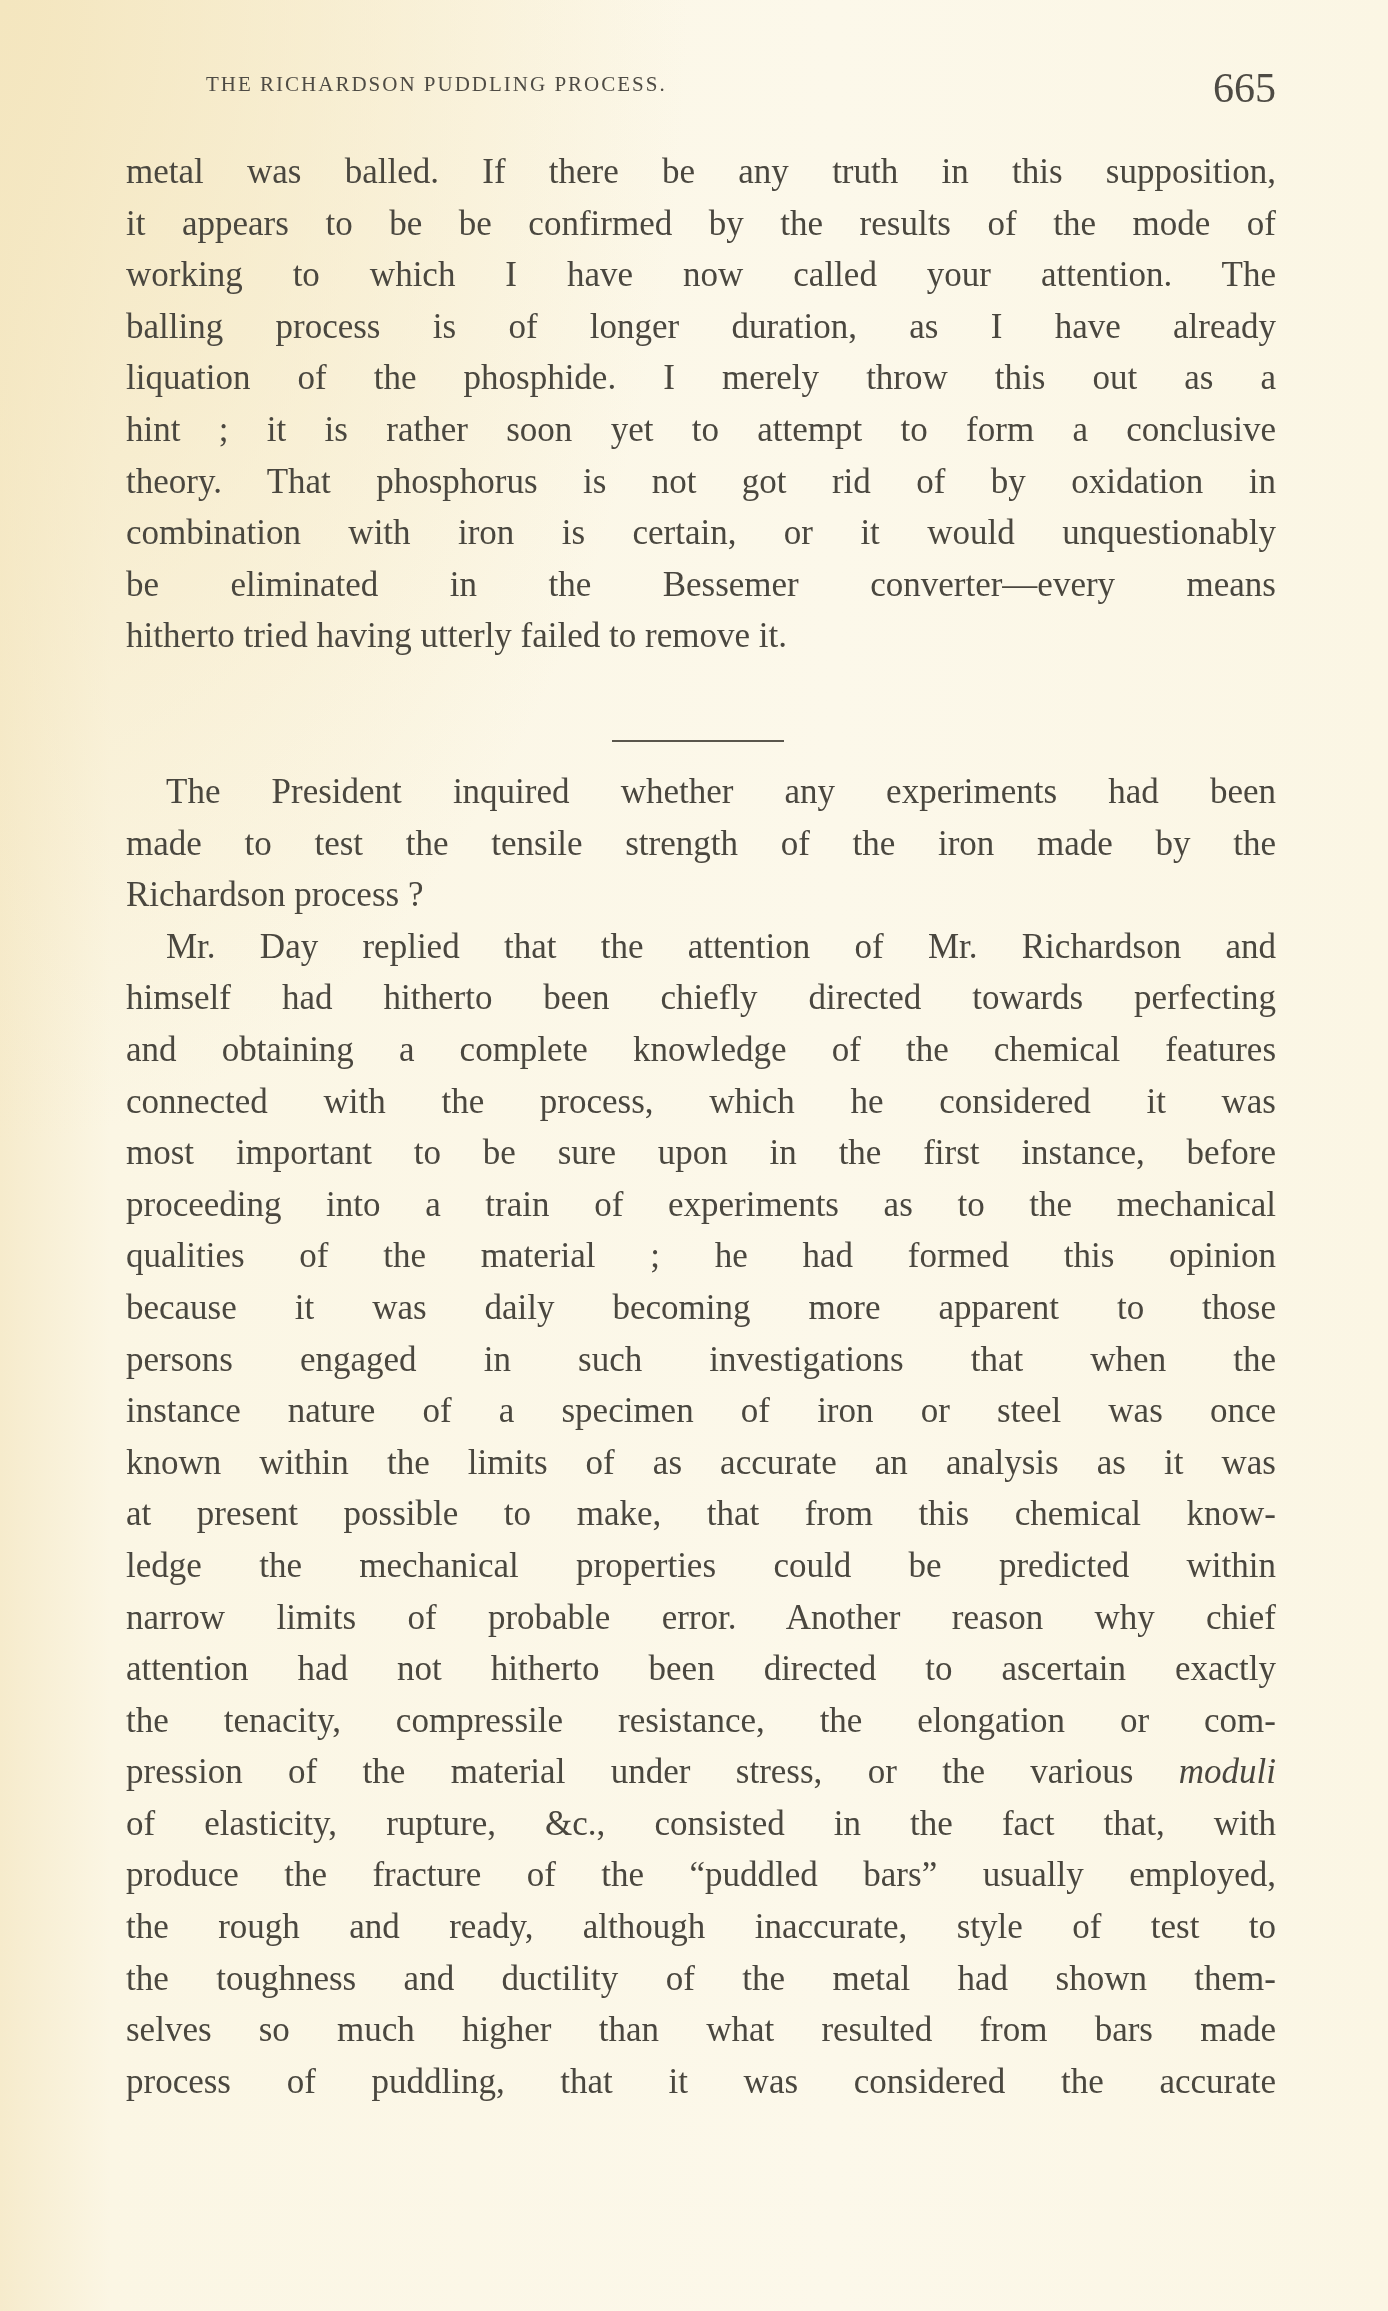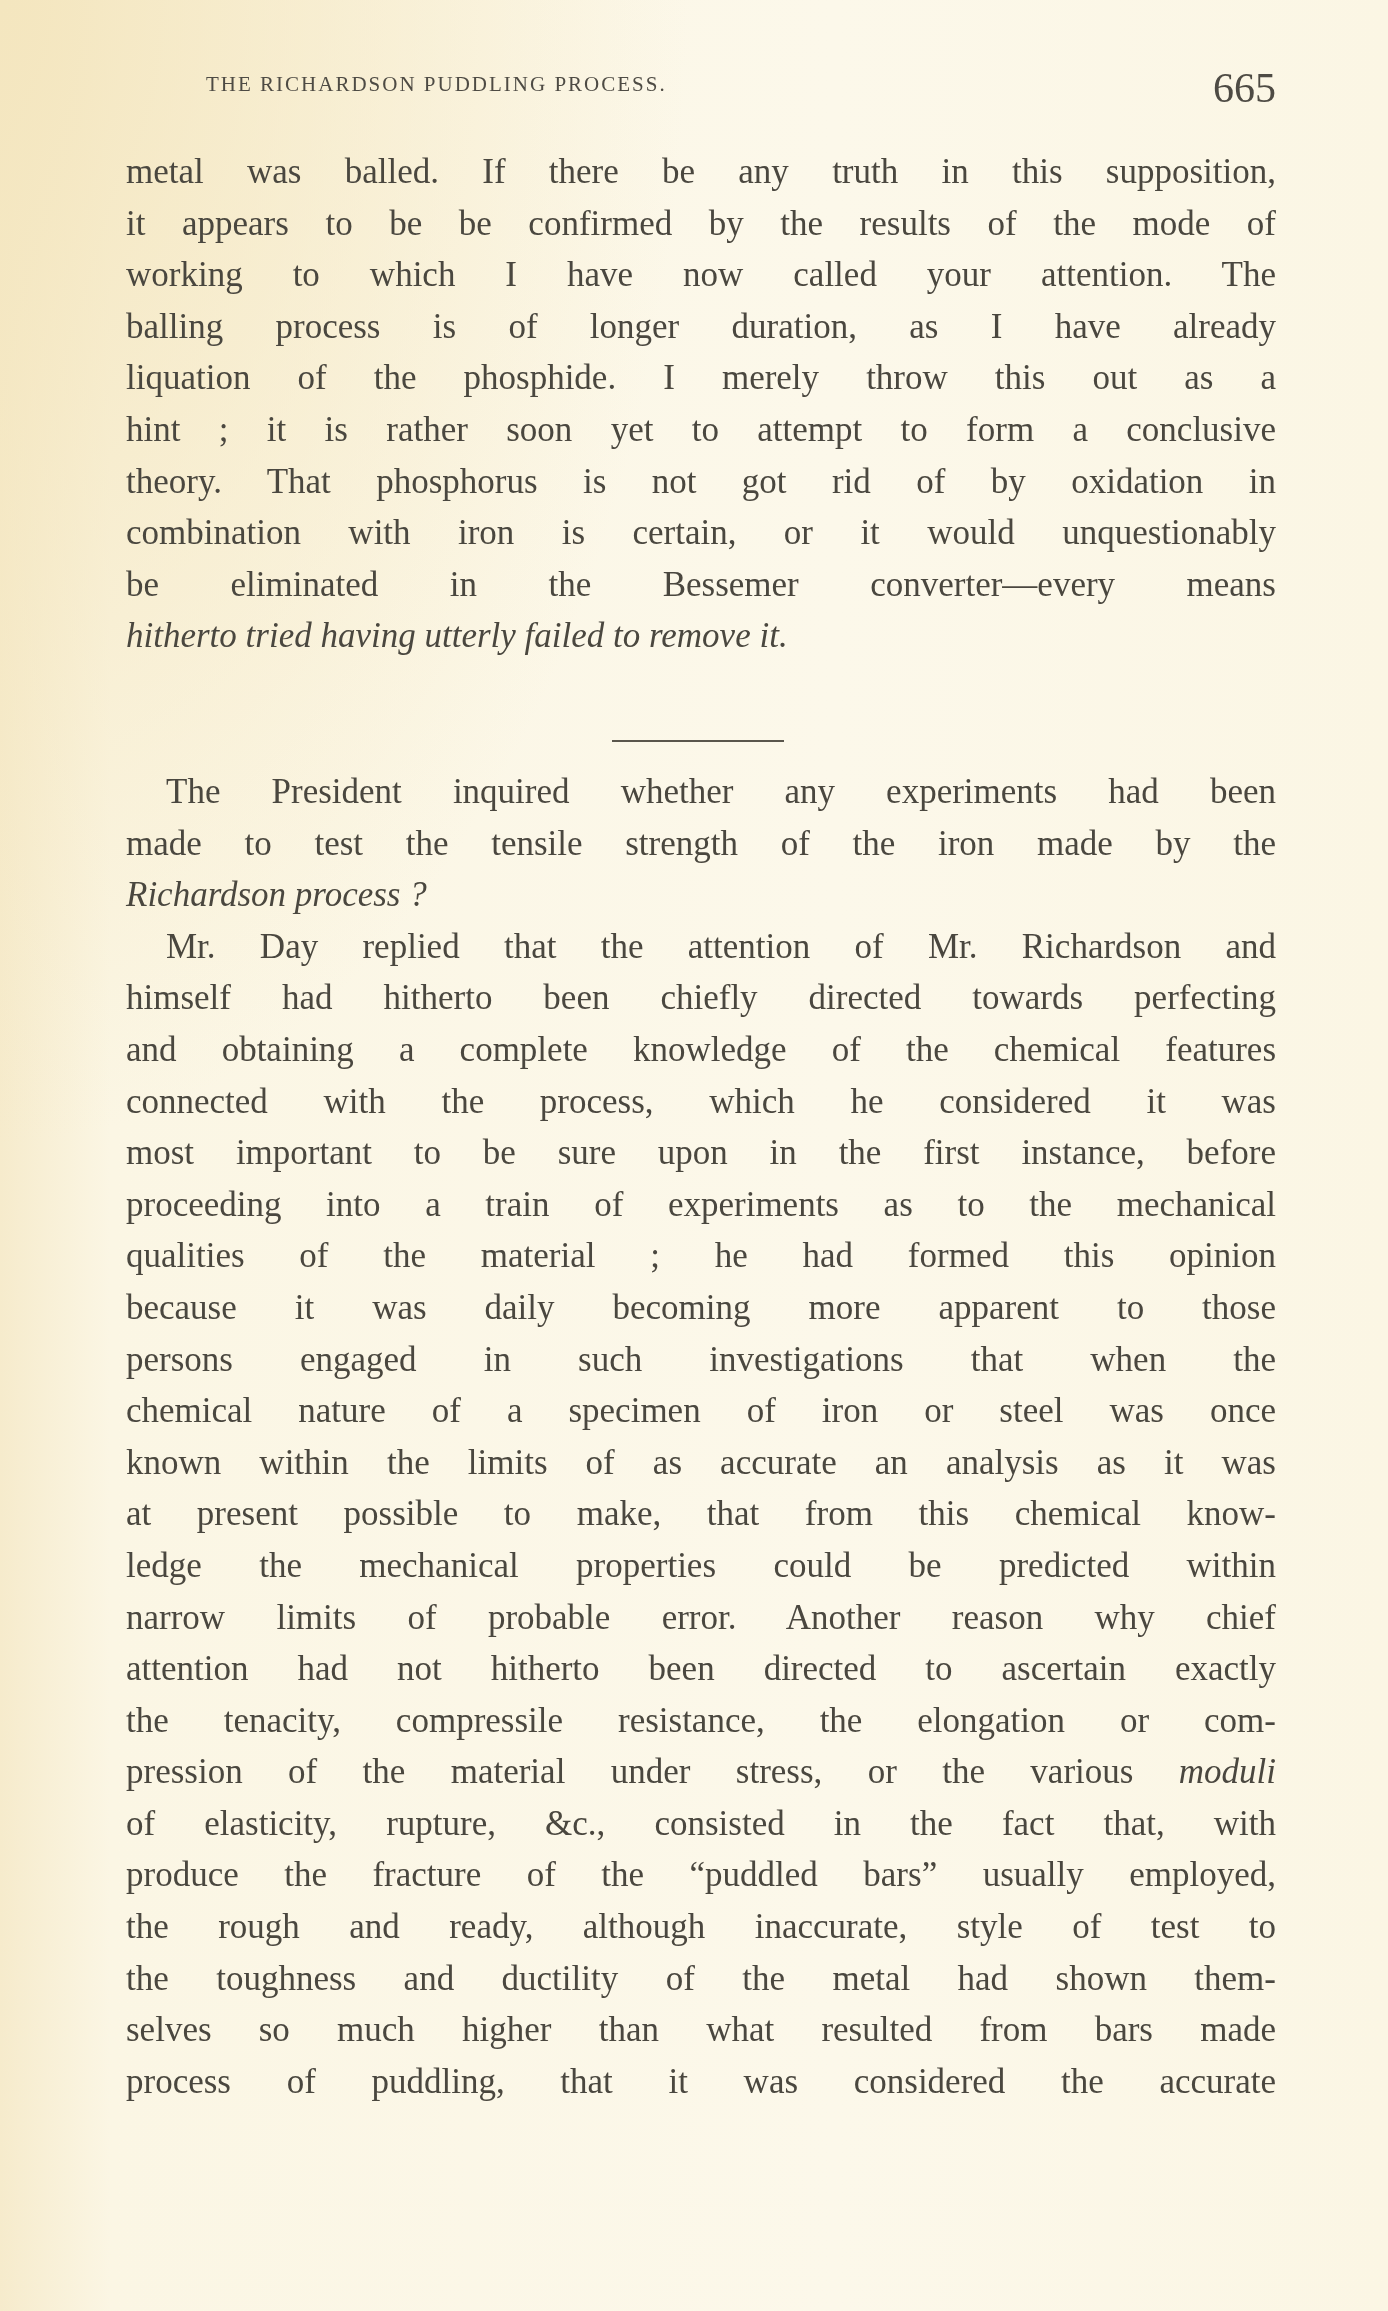--- a/index.html
+++ b/index.html
@@ -48,21 +48,20 @@
       height: 51.6px;
       line-height: 51.6px;
       font-size: 35px;
       text-align: justify;
       text-align-last: justify;
       white-space: nowrap;
       overflow: visible;
     }
     .line.last {
       text-align-last: left;
-      font-style: italic;
     }
     .line.indent {
       padding-left: 40px;
     }
     .line span.it {
       font-style: italic;
     }
     .block-1 { top: 146px; }
     .rule {
       position: absolute;
@@ -106,21 +105,21 @@
   <div>
     <div class="line indent">Mr. Day replied that the attention of Mr. Richardson and</div>
     <div class="line">himself had hitherto been chiefly directed towards perfecting</div>
     <div class="line">and obtaining a complete knowledge of the chemical features</div>
     <div class="line">connected with the process, which he considered it was</div>
     <div class="line">most important to be sure upon in the first instance, before</div>
     <div class="line">proceeding into a train of experiments as to the mechanical</div>
     <div class="line">qualities of the material ; he had formed this opinion</div>
     <div class="line">because it was daily becoming more apparent to those</div>
     <div class="line">persons engaged in such investigations that when the</div>
-    <div class="line">chemical nature of a specimen of iron or steel was once</div>
+    <div class="line">instance nature of a specimen of iron or steel was once</div>
     <div class="line">known within the limits of as accurate an analysis as it was</div>
     <div class="line">at present possible to make, that from this chemical know-</div>
     <div class="line">ledge the mechanical properties could be predicted within</div>
     <div class="line">narrow limits of probable error.  Another reason why chief</div>
     <div class="line">attention had not hitherto been directed to ascertain exactly</div>
     <div class="line">the tenacity, compressile resistance, the elongation or com-</div>
     <div class="line"><span>pression of the material under stress, or the various</span> <span class="it">moduli</span></div>
     <div class="line">of elasticity, rupture, &amp;c., consisted in the fact that, with</div>
     <div class="line">produce the fracture of the “puddled bars” usually employed,</div>
     <div class="line">the rough and ready, although inaccurate, style of test to</div>

